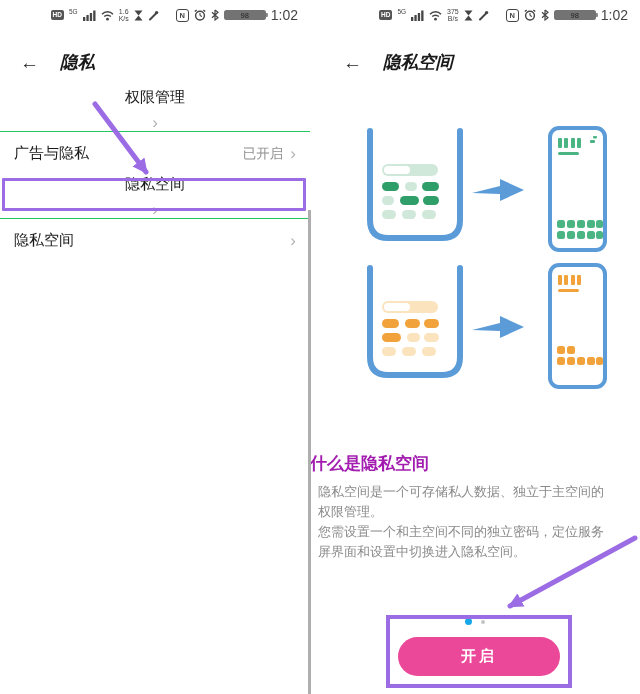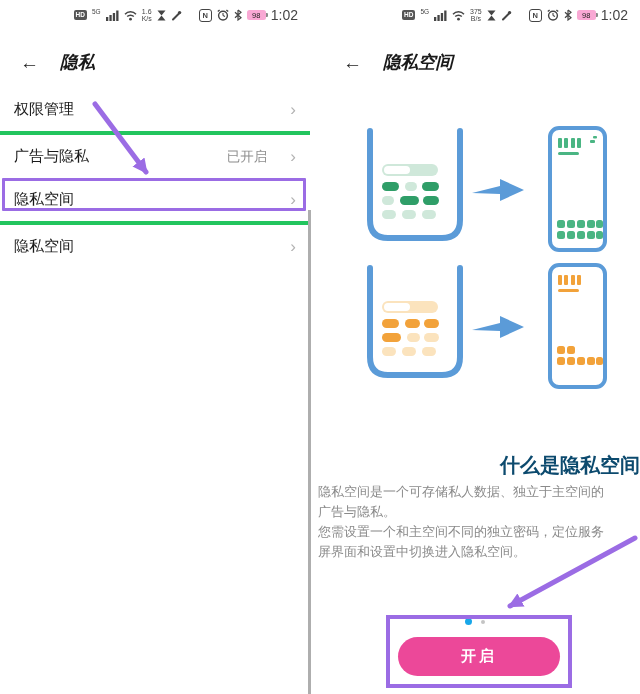--- a/index.html
+++ b/index.html
@@ -13,50 +13,50 @@
   .statusbar{position:absolute;top:7px;right:12px;display:flex;align-items:center;gap:5px;
              color:#454545;font-size:11px;}
   .statusbar svg{display:block;}
   .hd-badge{background:#555;color:#fff;font-size:6.5px;font-weight:bold;border-radius:2px;
             padding:1.5px 2px;line-height:1;}
   .net-label{font-size:6.5px;transform:translateY(-4px);letter-spacing:0;}
   .speed{display:flex;flex-direction:column;align-items:center;line-height:1;font-size:7px;}
   .speed span{display:block;}
   .nfc-box{width:11px;height:11px;border:1.4px solid #454545;border-radius:3px;font-size:7.5px;
            font-weight:bold;display:flex;align-items:center;justify-content:center;}
-  .battery{position:relative;width:19px;height:10px;background:#f9a8d4;border-radius:2.5px;
+  .battery{position:relative;width:42px;height:10px;background:#737373;border-radius:2.5px;
            display:flex;align-items:center;justify-content:center;font-size:7.5px;color:#222;}
   .battery::after{content:"";position:absolute;right:-2.5px;top:3px;width:2px;height:4px;
                   background:#8a8a8a;border-radius:0 1px 1px 0;}
   .cluster-gap{margin-left:12px;}
   .time{font-size:14px;}
 
   
   .header{position:absolute;top:50px;display:flex;align-items:center;gap:21px;}
   #left-panel .header{left:20px;}
   #right-panel .header{left:33px;}
   .back{font-size:19px;color:#222;line-height:1;cursor:default;}
   .page-title{font-size:17.5px;font-weight:bold;color:#1a1a1a;font-style:italic;}
 
   
   .list{position:absolute;top:88px;left:0;right:0;}
   .row{height:43px;display:flex;align-items:center;padding:0 14px;background:transparent;}
   .row .label{font-size:15px;color:#1a1a1a;flex:1;}
-  .row .value{font-size:13.5px;color:#8f8f8f;margin-right:23px;text-align:center;}
+  .row .value{font-size:13.5px;color:#8f8f8f;margin-right:7px;text-align:center;}
   .row .chev{font-size:17px;color:#b3b3b3;line-height:1;}
-  .row.div{border-bottom:4px solid #22c55e;}
+  .row.div{border-bottom:1px solid #22c55e;flex-direction:column;}
   .hl-box-left{position:absolute;left:2px;top:178px;width:304px;height:33px;box-sizing:border-box;
                border:3px solid #9b6ce4;border-radius:1px;pointer-events:none;}
 
   
   .illus{position:absolute;left:50px;width:250px;height:132px;}
   #illus-green{top:126px;}
   #illus-orange{top:263px;}
-  .about-title{position:absolute;top:452px;left:0;right:0;text-align:right;
-               font-size:20px;font-weight:bold;color:#0c4a6e;}
+  .about-title{position:absolute;top:452px;left:0;right:0;text-align:left;
+               font-size:17px;font-weight:bold;color:#a21caf;}
   .about-body{position:absolute;top:482px;left:8px;right:8px;text-align:left;
               font-size:13px;line-height:20px;color:#8a8a8a;}
   .dots{position:absolute;top:618px;left:0;right:0;display:flex;align-items:center;
         justify-content:center;gap:9px;}
   .dot-active{width:7px;height:7px;border-radius:50%;background:#18a7e9;}
   .dot-inactive{width:4px;height:4px;border-radius:50%;background:#c4c4c4;}
   .enable-btn{position:absolute;left:88px;top:637px;width:162px;height:39px;border:none;
               border-radius:20px;background:#ec4899;color:#fff;font-size:15px;font-weight:bold;
               letter-spacing:3px;font-family:inherit;display:flex;align-items:center;justify-content:center;}
   .hl-box-right{position:absolute;left:76px;top:615px;width:186px;height:73px;box-sizing:border-box;
@@ -277,21 +277,21 @@
           <rect x="207" y="94" width="8" height="8" rx="2.5"></rect>
         <rect x="217" y="94" width="8" height="8" rx="2.5"></rect>
           <rect x="227" y="94" width="8" height="8" rx="2.5"></rect>
         <rect x="236" y="94" width="7" height="8" rx="2.5"></rect>
       </g>
     </svg>
 
     <div class="about-title">什么是隐私空间</div>
     <div class="about-body">
       <div>隐私空间是一个可存储私人数据、独立于主空间的</div>
-      <div>广告与隐私。</div>
+      <div>权限管理。</div>
       <div>您需设置一个和主空间不同的独立密码，定位服务</div>
       <div>屏界面和设置中切换进入隐私空间。</div>
     </div>
 
     <div class="dots">
       <span class="dot-active"></span>
       <span class="dot-inactive"></span>
     </div>
 
     <button class="enable-btn">开启</button>

